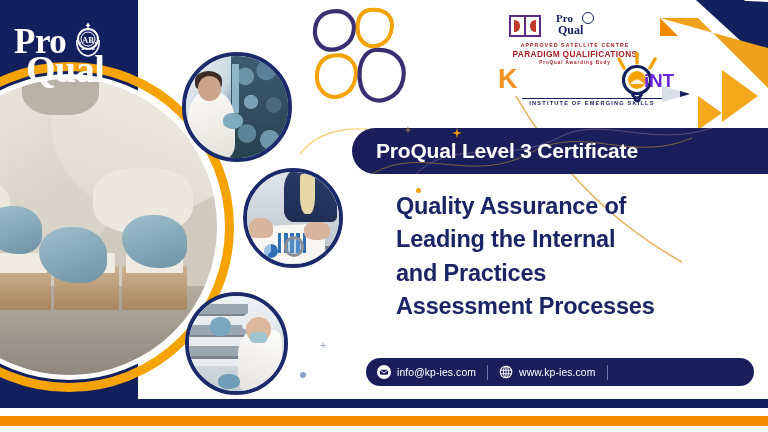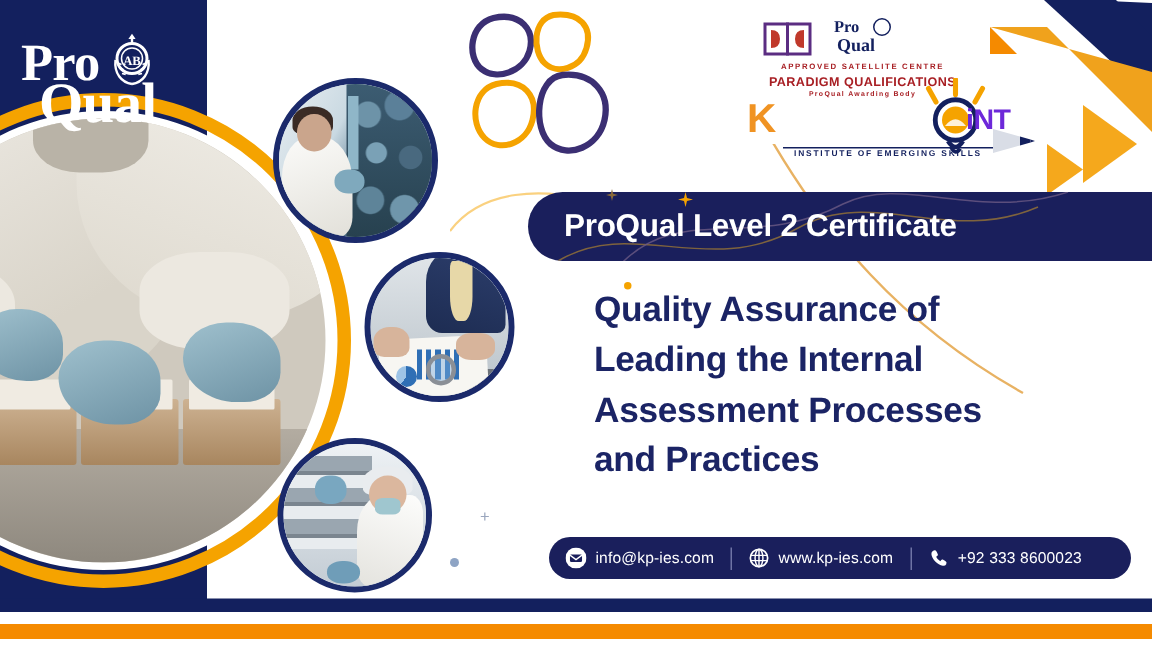--- a/index.html
+++ b/index.html
@@ -358,33 +358,33 @@
       <path d="M20 9 L27 11 L27 13 L20 15 Z" fill="#13205e"></path>
       <path d="M27 11 L30 12 L27 13 Z" fill="#13205e"></path>
     </svg>
   </div>
 
   <div class="title-pill">
     <svg class="pill-swirl" viewBox="0 0 416 46" preserveAspectRatio="none">
       <path d="M20 46 C70 16 120 58 180 24 C230 -4 280 36 340 10" fill="none" stroke="#8a6a3a" stroke-width="1" opacity=".9"></path>
       <path d="M60 50 C100 6 150 40 210 8 C250 -12 300 20 360 0" fill="none" stroke="#6c5a84" stroke-width="1" opacity=".8"></path>
     </svg>
-    <div class="t">ProQual Level 2 Certificate</div>
+    <div class="t">ProQual Level 3 Certificate</div>
   </div>
 
   <svg class="arcs" viewBox="0 0 468 260">
     <path d="M210 -10 C250 60 300 120 382 166" fill="none" stroke="#e8b263" stroke-width="1.6"></path>
     <path d="M120 46 C58 22 18 34 0 58" fill="none" stroke="#f5a300" stroke-width="1.4" opacity=".5"></path>
   </svg>
 
   <div class="headline">
     <div>Quality Assurance of</div>
     <div>Leading the Internal</div>
+    <div>and Practices</div>
     <div>Assessment Processes</div>
-    <div>and Practices</div>
   </div>
 
   <div class="dot-or" style="left:416px; top:188px;"></div>
   <div class="plus-gray" style="left:320px; top:340px;">+</div>
   <div class="dot-blue" style="left:300px; top:372px;"></div>
   <svg class="sparkle" style="left:452px; top:128px; width:10px; height:10px;" viewBox="0 0 10 10">
     <path d="M5 0 L6 4 L10 5 L6 6 L5 10 L4 6 L0 5 L4 4 Z" fill="#f5a300"></path>
   </svg>
   <svg class="sparkle" style="left:404px; top:126px; width:8px; height:8px;" viewBox="0 0 10 10">
     <path d="M5 0 L6 4 L10 5 L6 6 L5 10 L4 6 L0 5 L4 4 Z" fill="#8a6a3a"></path>
@@ -402,26 +402,18 @@
     <div class="cb-div"></div>
     <div class="cb-item">
       <svg class="cb-ico" viewBox="0 0 16 16">
         <circle cx="8" cy="8" r="6.6" fill="none" stroke="#ffffff" stroke-width="1.3"></circle>
         <ellipse cx="8" cy="8" rx="3" ry="6.6" fill="none" stroke="#ffffff" stroke-width="1.1"></ellipse>
         <path d="M1.6 6 H14.4 M1.6 10 H14.4 M8 1.4 V14.6" stroke="#ffffff" stroke-width="1.1"></path>
       </svg>
       <span class="txt">www.kp-ies.com</span>
     </div>
     <div class="cb-div"></div>
-    <div class="cb-item">
-      <svg class="cb-ico" viewBox="0 0 16 16">
-        <path d="M3.6 2.4 q1.8 -.7 2.6 .9 l.9 1.9 q.3 .7 -.4 1.2 l-.9 .6
-                 q1 2.3 3.2 3.4 l.7 -.9 q.5 -.7 1.2 -.3 l1.9 1
-                 q1.5 .8 .7 2.5 q-.7 1.4 -2.6 1.2 C7 13.4 2.4 8.6 2.2 4.9 q-.1 -1.9 1.4 -2.5 z" fill="#ffffff"></path>
-      </svg>
-      <span class="txt">+92 333 8600023</span>
-    </div>
   </div>
 
   <div class="stripe-navy"></div>
   <div class="stripe-orng"></div>
 
 </div>
 
 </body></html>

